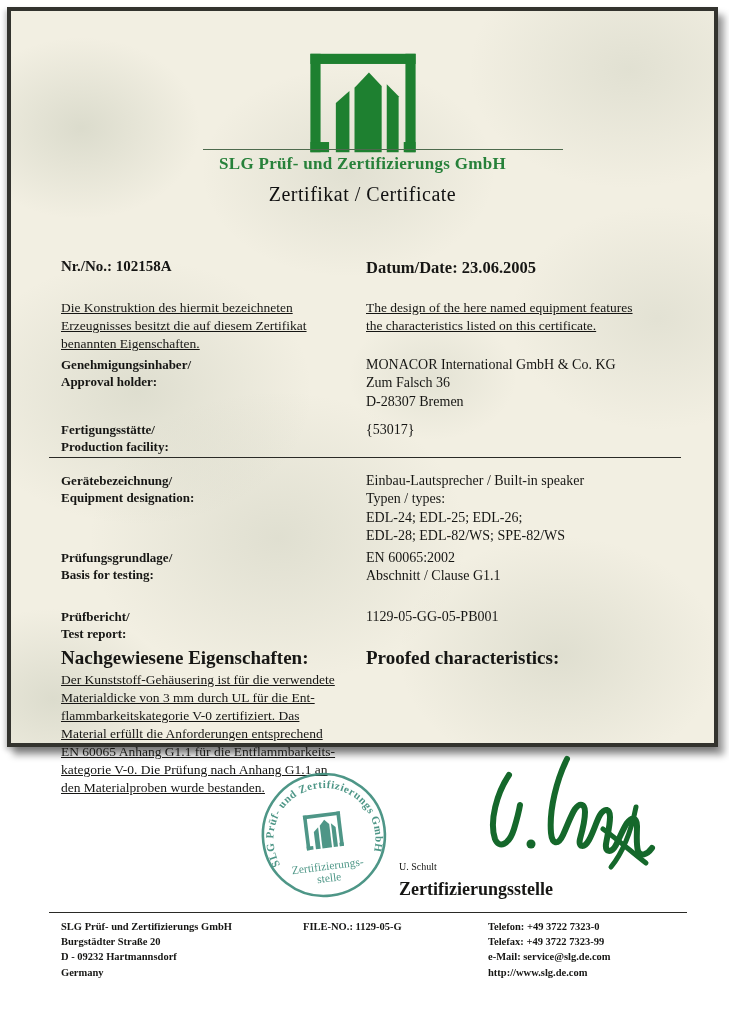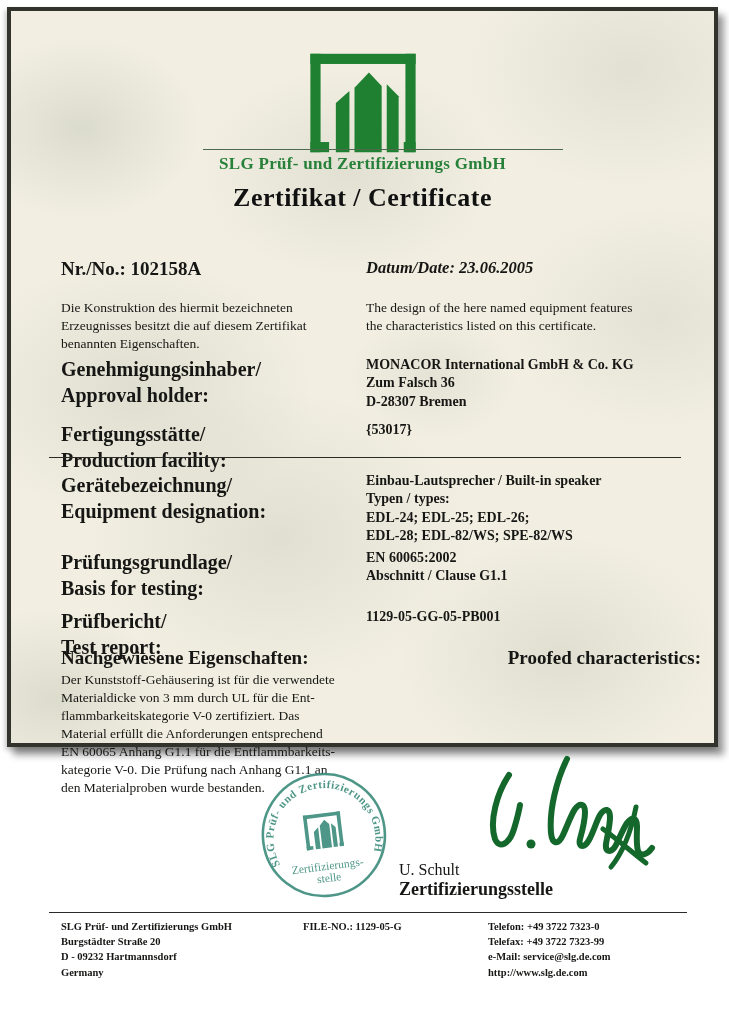--- a/index.html
+++ b/index.html
@@ -18,58 +18,58 @@
       radial-gradient(ellipse 250px 190px at 18% 52%, rgba(132,144,122,0.18), transparent 70%),
       radial-gradient(ellipse 210px 160px at 92% 42%, rgba(140,150,130,0.15), transparent 70%),
       radial-gradient(ellipse 270px 210px at 38% 72%, rgba(128,140,118,0.16), transparent 70%),
       radial-gradient(ellipse 230px 170px at 78% 88%, rgba(138,148,126,0.18), transparent 70%),
       radial-gradient(ellipse 170px 130px at 6%  94%, rgba(132,144,122,0.20), transparent 70%),
       radial-gradient(ellipse 120px 90px  at 60% 50%, rgba(125,138,115,0.12), transparent 70%);
   }
   .paper { position:relative; width:703px; height:992px; color:#161614; }
 
   .abs { position:absolute; }
-  .pre { white-space:pre-line; }
+  .pre { white-space:pre-line;text-decoration:underline; }
 
   .logo-wrap { left:292px; top:36px; width:120px; height:112px; color:#1e8030; }
   .logo-wrap svg { width:120px; height:112px; display:block; }
 
   .logo-rule { left:192px; top:138px; width:360px; height:0; border-top:1.5px solid #4d6a4d; }
 
   .company-name { left:0; top:143px; width:703px; text-align:center;
     color:#27813a; font-size:17px; font-weight:bold; letter-spacing:0.3px; }
 
   .cert-title { left:0; top:172px; width:703px; text-align:center;
-    color:#111; font-size:26px; font-weight:bold; letter-spacing:0.5px; }
-
-  .meta-number { left:50px; top:247px; font-size:19px; font-weight:bold; }
-  .meta-date   { left:355px; top:247px; font-size:16.5px; font-weight:bold;font-style:italic; }
+    color:#111; font-size:20px; font-weight:normal; letter-spacing:0.5px; }
+
+  .meta-number { left:50px; top:247px; font-size:15px; font-weight:bold; }
+  .meta-date   { left:355px; top:247px; font-size:16.5px; font-weight:bold; }
 
   .body-text { font-size:13.5px; line-height:1.34; }
   .intro-de { left:50px;  top:288px; width:300px; }
   .intro-en { left:355px; top:288px; width:335px; }
 
   .field-label { position:absolute; left:50px; width:300px;
-    font-size:20px; font-weight:bold; line-height:1.32; white-space:pre-line; }
+    font-size:13px; font-weight:bold; line-height:1.32; white-space:pre-line; }
   .field-value { position:absolute; left:355px; width:335px;
-    font-size:14px; font-weight:bold; line-height:1.32; white-space:pre-line; }
+    font-size:14px; font-weight:normal; line-height:1.32; white-space:pre-line; }
 
   .divider { left:38px; top:446px; width:632px; height:0; border-top:1.5px solid #2a2a26; }
 
   .chars-heading { font-size:19px; font-weight:bold; margin-bottom:2px; }
   .chars-de { left:50px;  top:636px; width:310px; }
-  .chars-en { left:355px; top:636px; width:335px;text-align:right; }
+  .chars-en { left:355px; top:636px; width:335px; }
 
   .stamp-wrap { left:246px; top:758px; width:134px; height:134px; transform:rotate(-7deg); opacity:0.92; }
   .stamp-wrap svg { width:134px; height:134px; display:block; }
 
   .signature-wrap { left:428px; top:732px; width:224px; height:142px; }
   .signature-wrap svg { width:224px; height:142px; display:block; }
 
-  .signer-name { left:388px; top:850px; font-size:16px; }
+  .signer-name { left:388px; top:850px; font-size:10px; }
   .signer-role { left:388px; top:868px; font-size:18px; font-weight:bold; }
 
   .footer-rule { left:38px; top:901px; width:638px; height:0; border-top:1.5px solid #2a2a26; }
   .footer-col { position:absolute; top:908px; font-size:10.5px; font-weight:bold; line-height:1.45; white-space:pre-line; }
   .footer-address { left:50px; width:230px; }
   .footer-fileno  { left:292px; width:180px; }
   .footer-contact { left:477px; width:210px; }
 </style>
 </head>
 <body>

